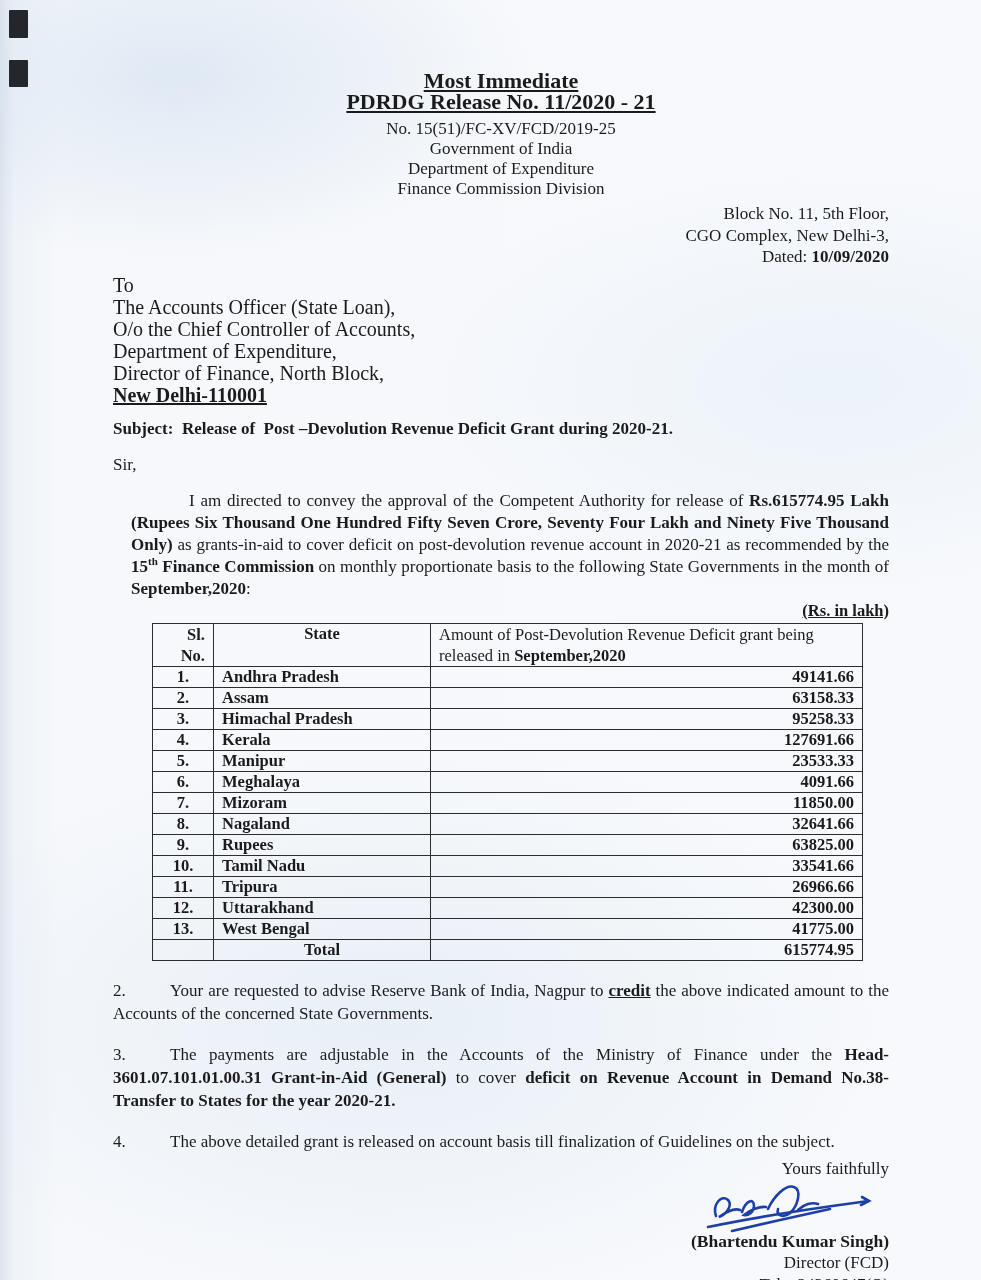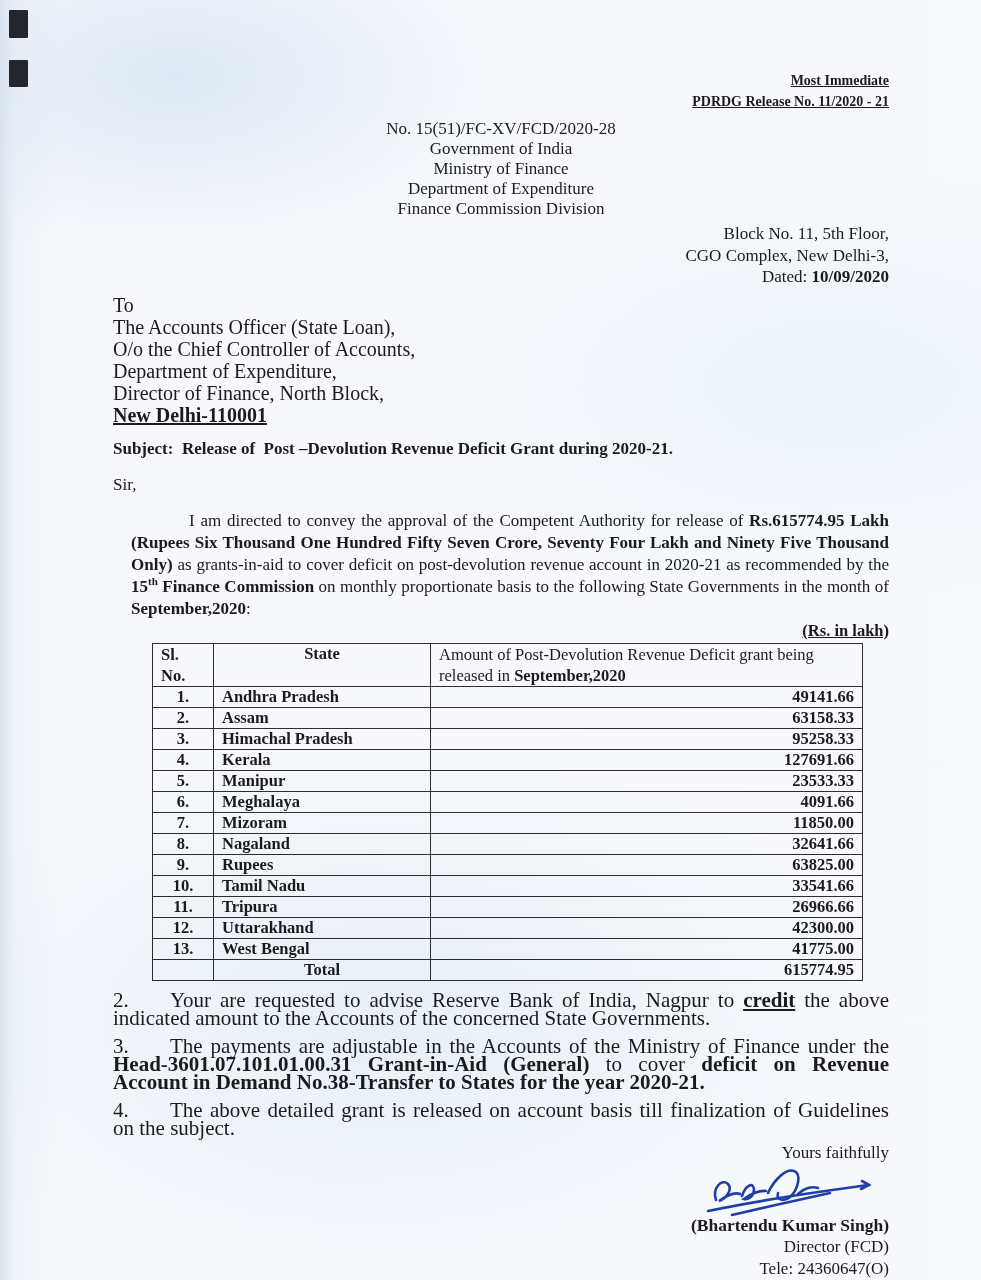--- a/index.html
+++ b/index.html
@@ -16,21 +16,21 @@
     overflow:hidden;
   }
   .scan-mark{position:absolute;left:9px;width:19px;background:#14171c;border-radius:1px;opacity:.93;}
   #mark1{top:10px;height:28px;}
   #mark2{top:60px;height:27px;}
   .content{padding:70px 92px 0 113px;}
   .bold{font-weight:bold;text-align:center;}
   .und{text-decoration:underline;}
   sup{font-size:11px;line-height:0;}
 
-  .hdr-right{text-align:right;font-weight:bold;font-size:14px;line-height:21px;}
+  .hdr-right{text-align:center;font-weight:bold;font-size:22px;line-height:21px;}
   .hdr-right div{text-decoration:underline;}
 
   .org-block{text-align:center;font-size:17px;line-height:20px;margin-top:7px;}
 
   .addr-right{text-align:right;font-size:17px;line-height:21.5px;margin-top:4px;}
 
   .to-block{font-size:20px;line-height:22px;margin-top:6px;}
   .to-city{font-weight:bold;text-decoration:underline;}
 
   .subject{font-weight:bold;font-size:17px;margin-top:13px;white-space:pre-wrap;}
@@ -40,30 +40,30 @@
   #para1{margin-top:15px;margin-left:18px;}
   #para1 .seg-wrap{display:inline;}
   .indent1{display:inline-block;width:58px;}
 
   .rs-lakh{text-align:right;font-weight:bold;font-size:16.5px;margin-top:1px;}
   .rs-lakh span{text-decoration:underline;}
 
   table.grant{border-collapse:collapse;margin-left:39px;margin-top:2px;width:710px;table-layout:fixed;}
   table.grant th, table.grant td{border:1.4px solid #2d2d2f;padding:0 8px;font-size:16.5px;overflow:hidden;}
   col.c-sl{width:61px;} col.c-state{width:217px;} col.c-amt{width:432px;}
-  th.h-sl{font-weight:bold;text-align:left;line-height:21px;padding:1px 2px;}
+  th.h-sl{font-weight:bold;text-align:right;line-height:21px;padding:1px 2px;}
   th.h-state{font-weight:bold;text-align:center;vertical-align:top;padding-top:2px;}
   th.h-amt{font-weight:normal;text-align:left;line-height:21px;padding:1px 8px;}
   td.sl{font-weight:bold;text-align:center;height:20px;padding:0;}
   td.state{font-weight:bold;text-align:left;}
   td.amt{font-weight:bold;text-align:right;}
   tr.total-row td{font-weight:bold;}
   tr.total-row td.state{text-align:center;}
 
-  .numpara{font-size:21px;line-height:18px;text-align:justify;margin-top:10px;}
+  .numpara{font-size:17px;line-height:23px;text-align:justify;margin-top:18px;}
   .pnum{display:inline-block;width:57px;}
 
   .closing{text-align:right;font-size:17px;}
   .yours{margin-top:5px;}
   .sig-wrap{height:52px;margin:2px 12px 0 0;}
   .sig-name{font-weight:bold;font-size:17.5px;margin-top:-4px;font-family:Liberation Serif, serif;}
   .closing div{line-height:22px;}
 </style>
 </head>
 <body>
@@ -72,23 +72,22 @@
 <div class="scan-mark" id="mark2"></div>
 
 <div class="content">
 
   <div class="hdr-right">
     <div>Most Immediate</div>
     <div>PDRDG  Release No. 11/2020 - 21</div>
   </div>
 
   <div class="org-block">
-    <div>No. 15(51)/FC-XV/FCD/2020-28</div>
+    <div>No. 15(51)/FC-XV/FCD/2019-25</div>
     <div>Government of India</div>
-    <div>Ministry of Finance</div>
     <div>Department of Expenditure</div>
     <div>Finance Commission Division</div>
   </div>
 
   <div class="addr-right">
     <div>Block No. 11, 5th Floor,</div>
     <div>CGO Complex, New Delhi-3,</div>
     <div><span>Dated: </span><span class="bold">10/09/2020</span></div>
   </div>
 

